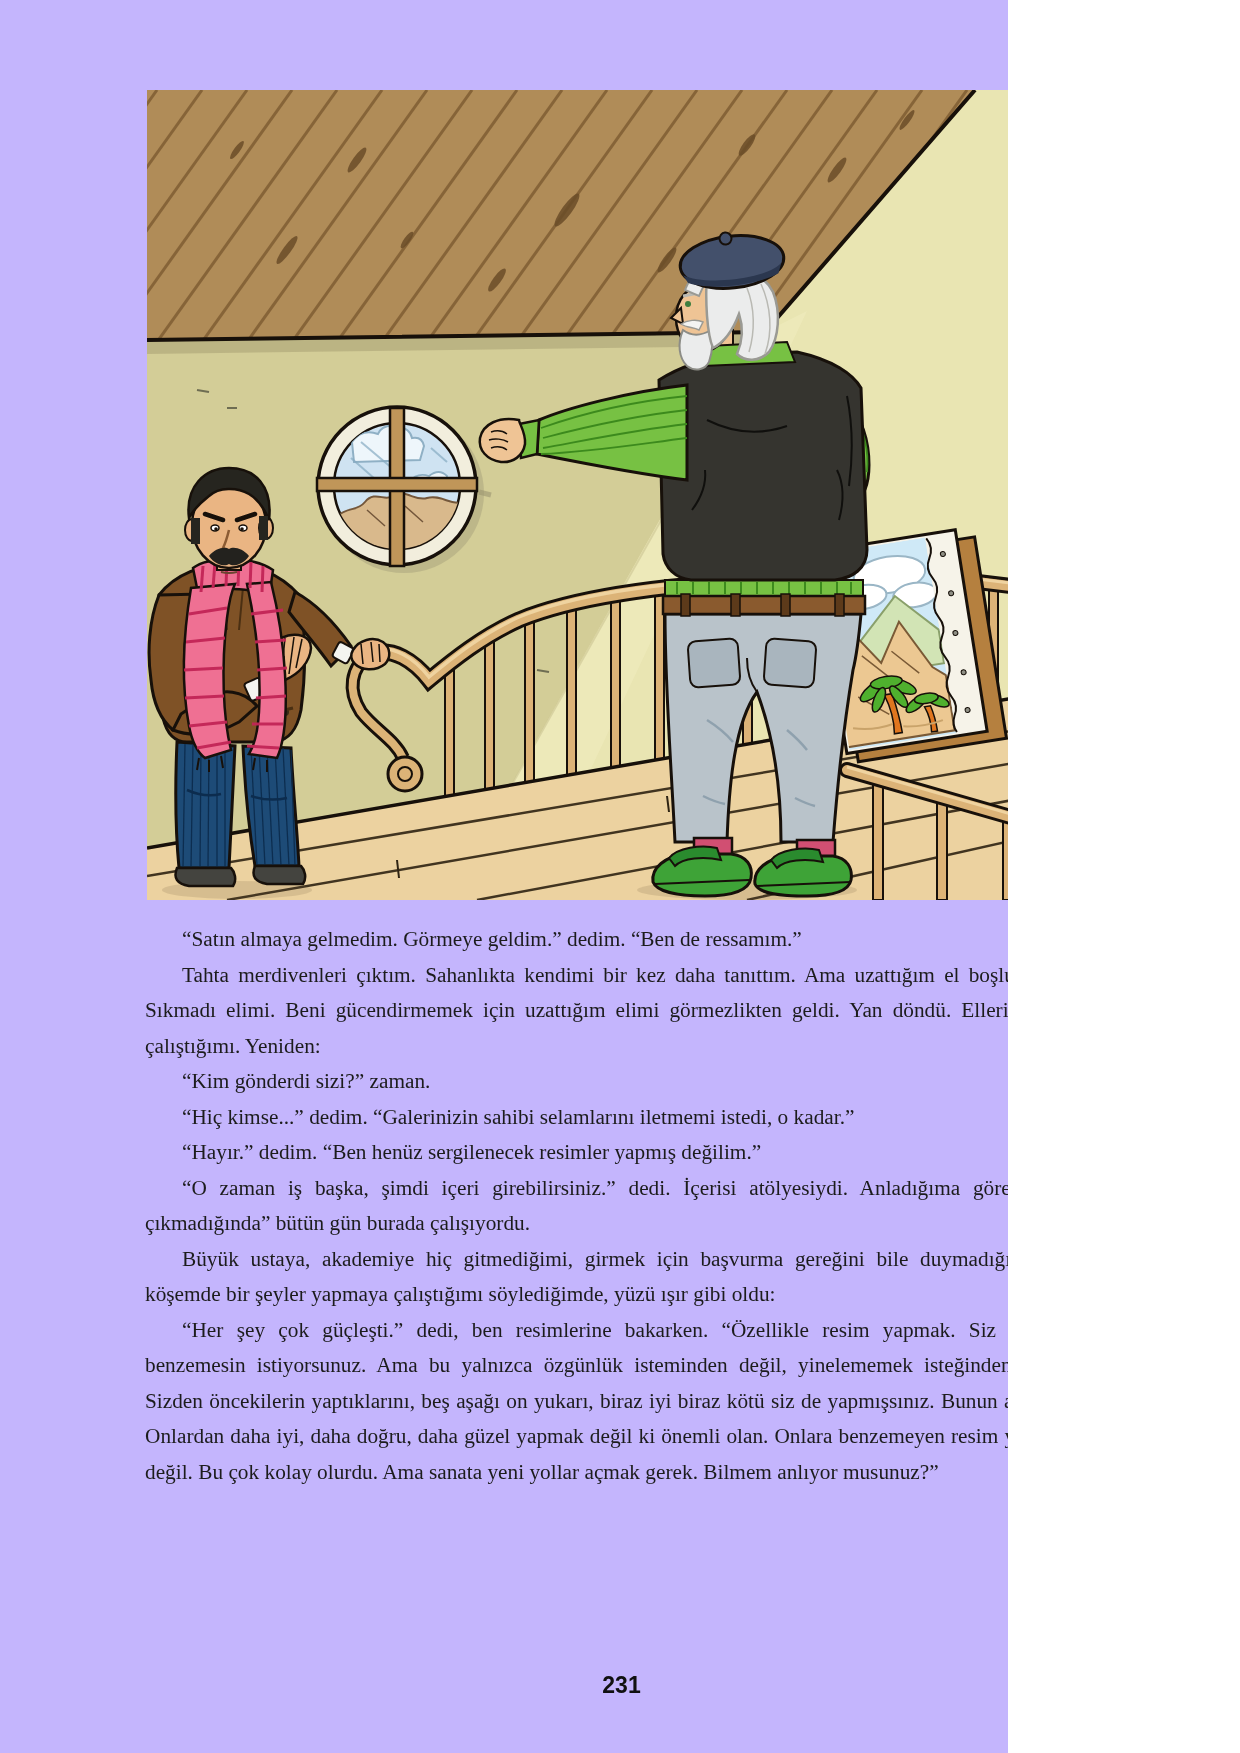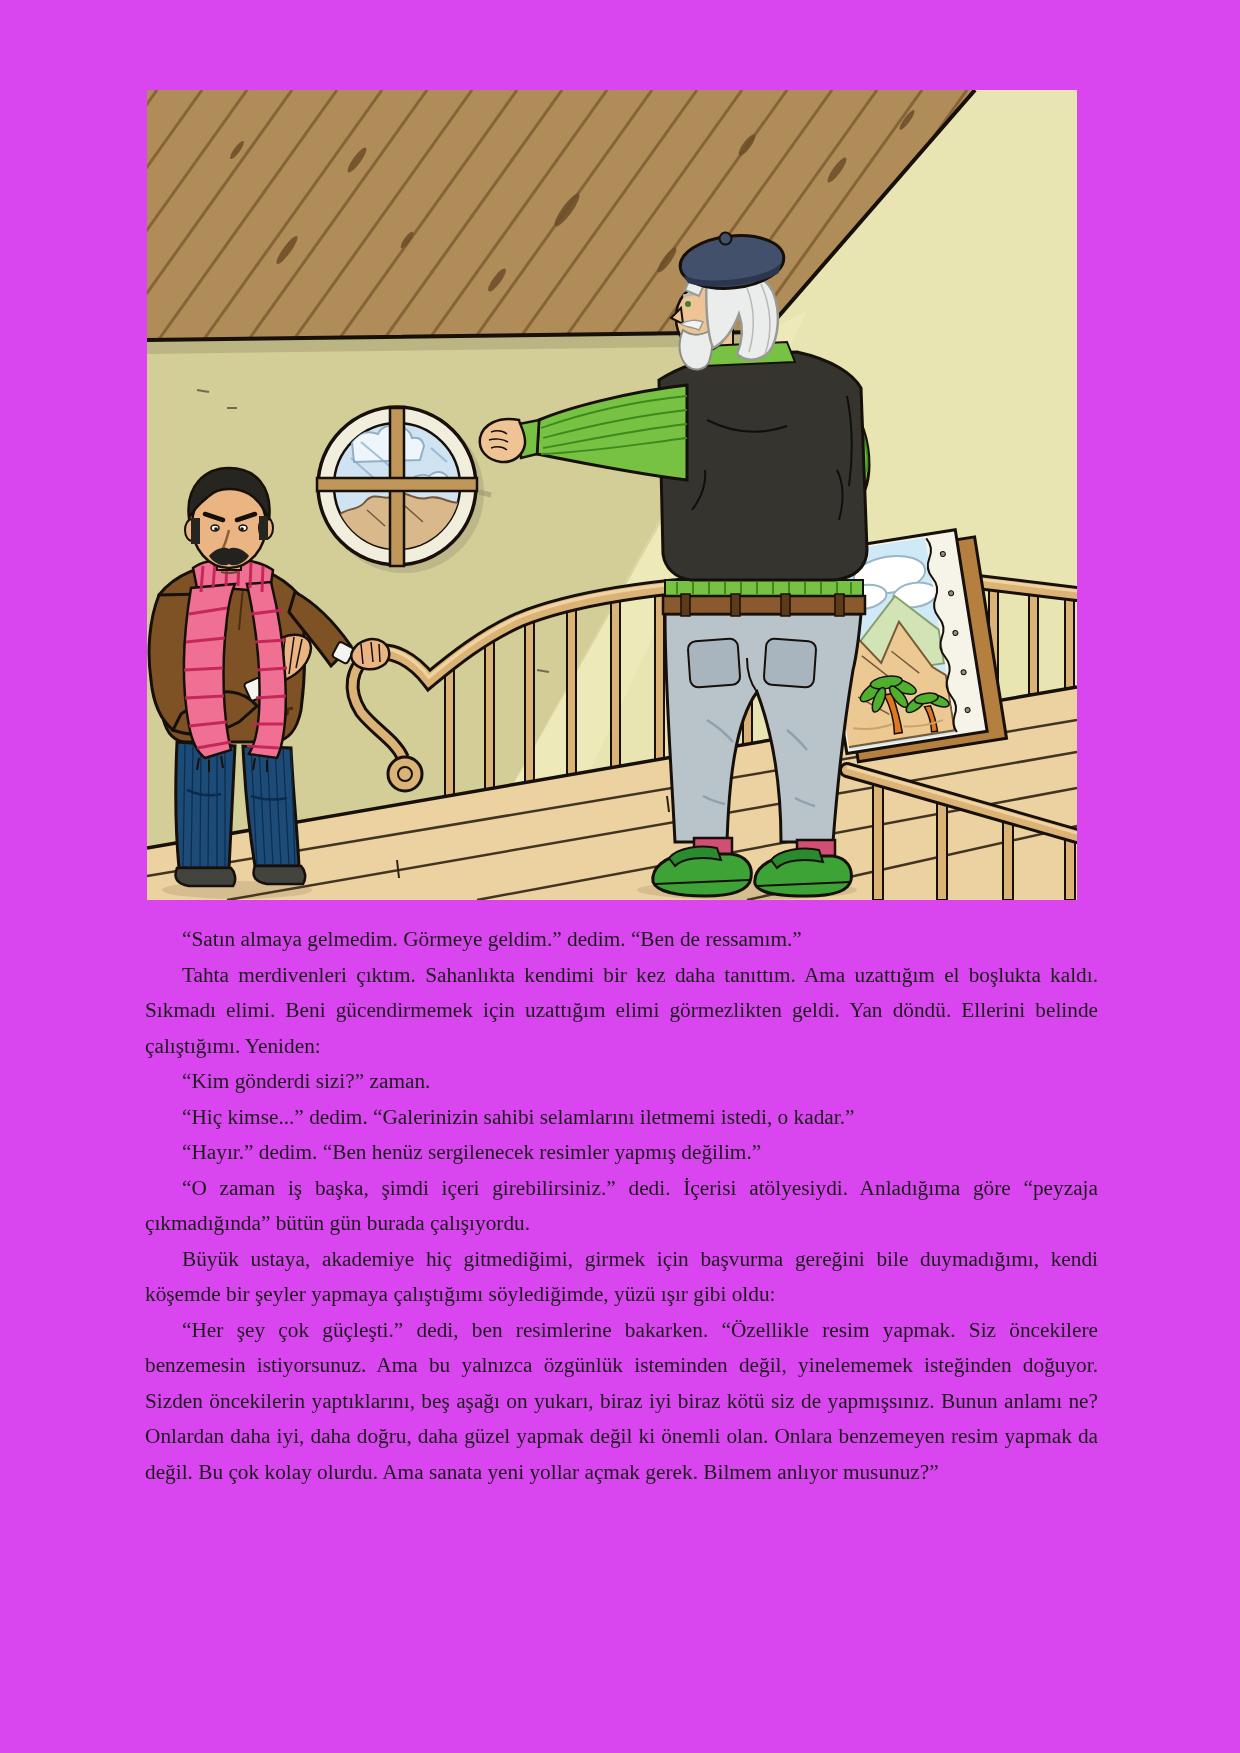--- a/index.html
+++ b/index.html
@@ -1,16 +1,16 @@
 <!DOCTYPE html>
 <html lang="tr" style="--wall: #d3cd97; --wall-light: #e9e5b2; --roof: #b08c58; --roof-streak: #7c5a31; --floor: #ecd2a0; --rail: #dcb377; --window-ring: #f2eedd; --window-sky: #cfe3f2; --window-mtn: #d9b98c; --cross: #c09659; --beret: #43506b; --hair: #ebecec; --skin: #efc495; --sweater: #77c143; --sweater-line: #3c8a1d; --vest: #35342f; --jeans: #b9c3ca; --sock: #d14f72; --slipper: #3ea337; --visitor-hair: #26251f; --visitor-skin: #eab583; --jacket: #7f5226; --scarf: #ef7093; --scarf-stripe: #c22556; --waistcoat: #a055c5; --shirt: #f4f4f0; --tie: #1f4f8a; --tie-stripe: #57c8e8; --pants: #1d4b77; --pants-stripe: #0c2c4e; --canvas-frame: #b5803f; --canvas-edge: #f6f3e9; --paint-sky: #cfe9f7; --paint-sand: #ecc892; --paint-hill: #d2e4b5; --paint-palm: #4fb02e; --paint-trunk: #e0761f;"><head>
 <meta charset="utf-8">
 <style>
   html,body{margin:0;padding:0;background:#ffffff;}
-  .page{position:relative;width:1240px;height:1753px;background:#d946ef;overflow:hidden;
+  .page{position:relative;width:1008px;height:1753px;background:#c4b5fd;overflow:hidden;
         font-family:"Liberation Serif",serif;}
   .illustration{position:absolute;left:147px;top:90px;width:930px;height:810px;}
   .illustration svg{display:block;width:100%;height:100%;}
   .story{position:absolute;left:145px;top:922px;width:953px;
          font-family:"Liberation Serif",serif;font-size:21.3px;line-height:35.5px;
          text-align:justify;color:#1c1c1c;}
   .story p{margin:0;text-indent:37px;}
   .page-number{position:absolute;top:1672px;left:145px;width:953px;text-align:center;
          font-family:"Liberation Sans",sans-serif;font-weight:bold;font-size:23px;color:#111;}
 </style>
@@ -419,13 +419,14 @@
     <p>“Satın almaya gelmedim. Görmeye geldim.” dedim. “Ben de ressamım.”</p>
     <p>Tahta merdivenleri çıktım. Sahanlıkta kendimi bir kez daha tanıttım. Ama uzattığım el boşlukta kaldı. Sıkmadı elimi. Beni gücendirmemek için uzattığım elimi görmezlikten geldi. Yan döndü. Ellerini belinde çalıştığımı. Yeniden:</p>
     <p>“Kim gönderdi sizi?” zaman.</p>
     <p>“Hiç kimse...” dedim. “Galerinizin sahibi selamlarını iletmemi istedi, o kadar.”</p>
     <p>“Hayır.” dedim. “Ben henüz sergilenecek resimler yapmış değilim.”</p>
     <p>“O zaman iş başka, şimdi içeri girebilirsiniz.” dedi. İçerisi atölyesiydi. Anladığıma göre “peyzaja çıkmadığında” bütün gün burada çalışıyordu.</p>
     <p>Büyük ustaya, akademiye hiç gitmediğimi, girmek için başvurma gereğini bile duymadığımı, kendi köşemde bir şeyler yapmaya çalıştığımı söylediğimde, yüzü ışır gibi oldu:</p>
     <p>“Her şey çok güçleşti.” dedi, ben resimlerine bakarken. “Özellikle resim yapmak. Siz öncekilere benzemesin istiyorsunuz. Ama bu yalnızca özgünlük isteminden değil, yinelememek isteğinden doğuyor. Sizden öncekilerin yaptıklarını, beş aşağı on yukarı, biraz iyi biraz kötü siz de yapmışsınız. Bunun anlamı ne? Onlardan daha iyi, daha doğru, daha güzel yapmak değil ki önemli olan. Onlara benzemeyen resim yapmak da değil. Bu çok kolay olurdu. Ama sanata yeni yollar açmak gerek. Bilmem anlıyor musunuz?”</p>
   </div>
 
+  <div class="page-number">231</div>
 </div>
 
 </body></html>

